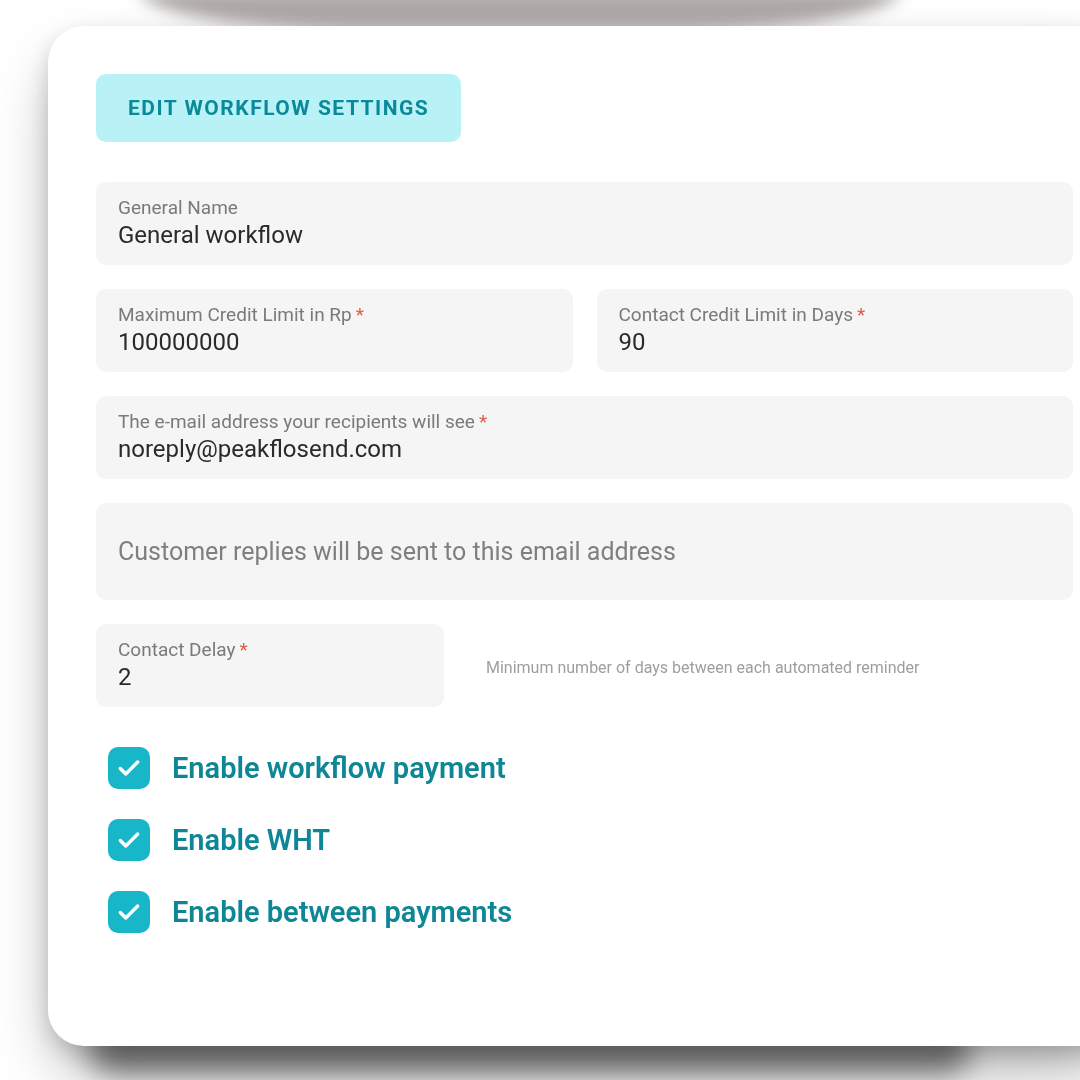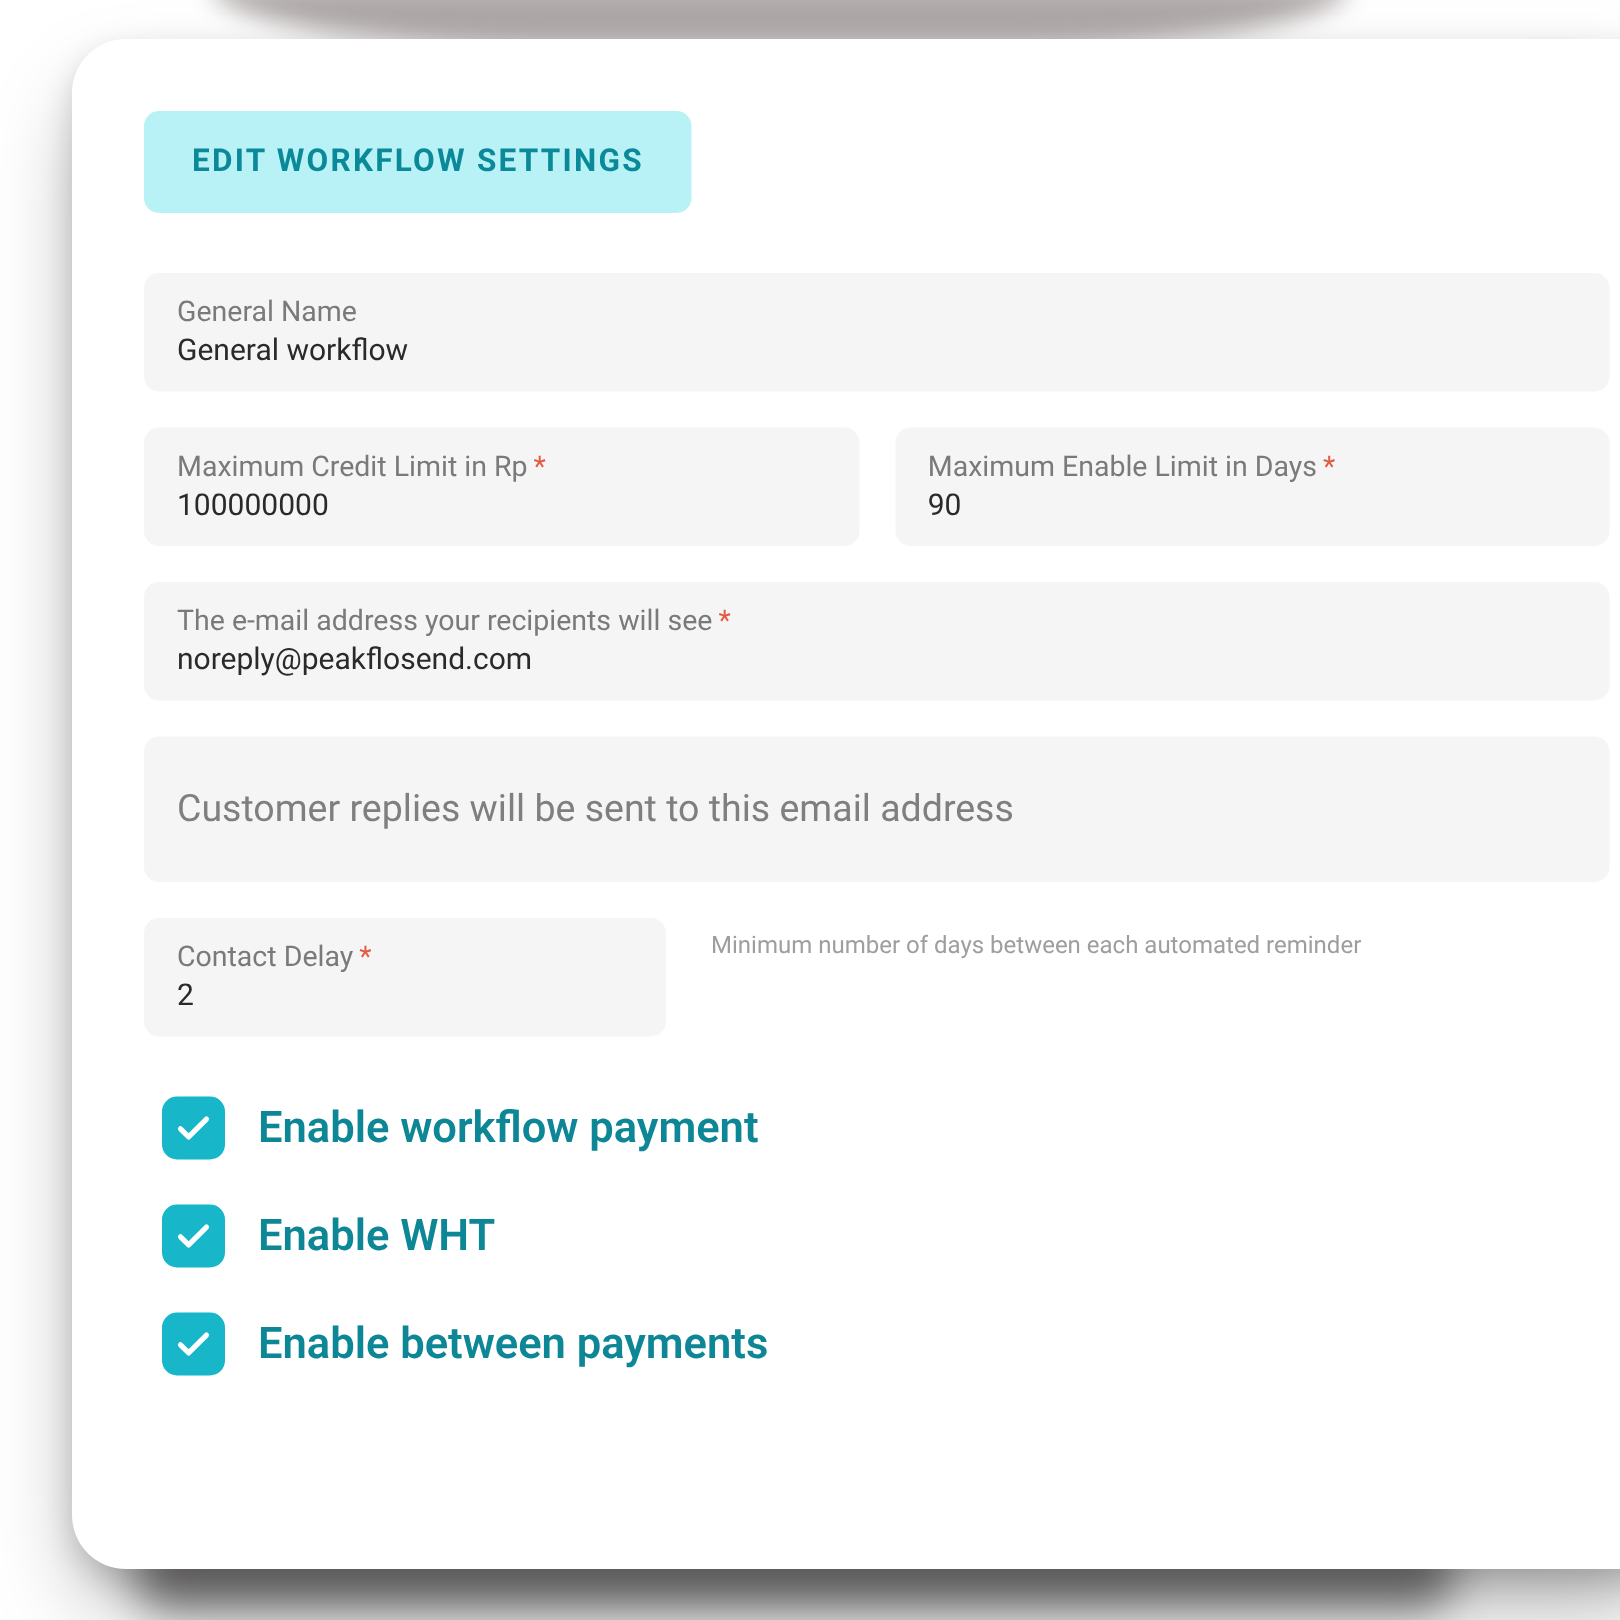--- a/index.html
+++ b/index.html
@@ -54,21 +54,21 @@
     border-radius: 10px;
     padding: 14px 22px 16px 22px;
   }
   .field .flabel {
     color: #7a7a7a;
     font-size: 19px;
     margin-bottom: 2px;
   }
   .field .fvalue {
     color: #2a2a2a;
-    font-size: 20px;
+    font-size: 24px;
     border: none;
     background: transparent;
     width: 100%;
     outline: none;
     font-family: inherit;
     padding: 0;
   }
   .req { color: #e25b42; margin-left: 4px; }
 
   .row { display: flex; gap: 24px; }
@@ -77,21 +77,21 @@
   .stack > * { margin-bottom: 24px; }
 
   .placeholder-field {
     background: #f5f5f5;
     border-radius: 10px;
     padding: 34px 22px;
     color: #7f7f7f;
     font-size: 25px;
   }
 
-  .help-row { display: flex; gap: 30px; align-items: flex-start; }
+  .help-row { display: flex; gap: 42px; align-items: center; }
   .help-text {
     flex: 1;
     color: #9e9e9e;
     font-size: 16px;
     line-height: 1.55;
     padding-top: 6px;
   }
   .help-row .field { width: 348px; flex: 0 0 348px; }
 
   .checks { margin-top: 40px; padding-left: 12px; }
@@ -134,21 +134,21 @@
 
       <div class="row">
         <div class="field">
           <div class="flabel">
             <span>Maximum Credit Limit in Rp</span><span class="req">*</span>
           </div>
           <input class="fvalue" type="text" value="100000000" style="">
         </div>
         <div class="field">
           <div class="flabel">
-            <span>Maximum Enable Limit in Days</span><span class="req">*</span>
+            <span>Contact Credit Limit in Days</span><span class="req">*</span>
           </div>
           <input class="fvalue" type="text" value="90" style="">
         </div>
       </div>
 
       <div class="field">
         <div class="flabel">
           <span>The e-mail address your recipients will see</span><span class="req">*</span>
         </div>
         <input class="fvalue" type="text" value="noreply@peakflosend.com" style="">

